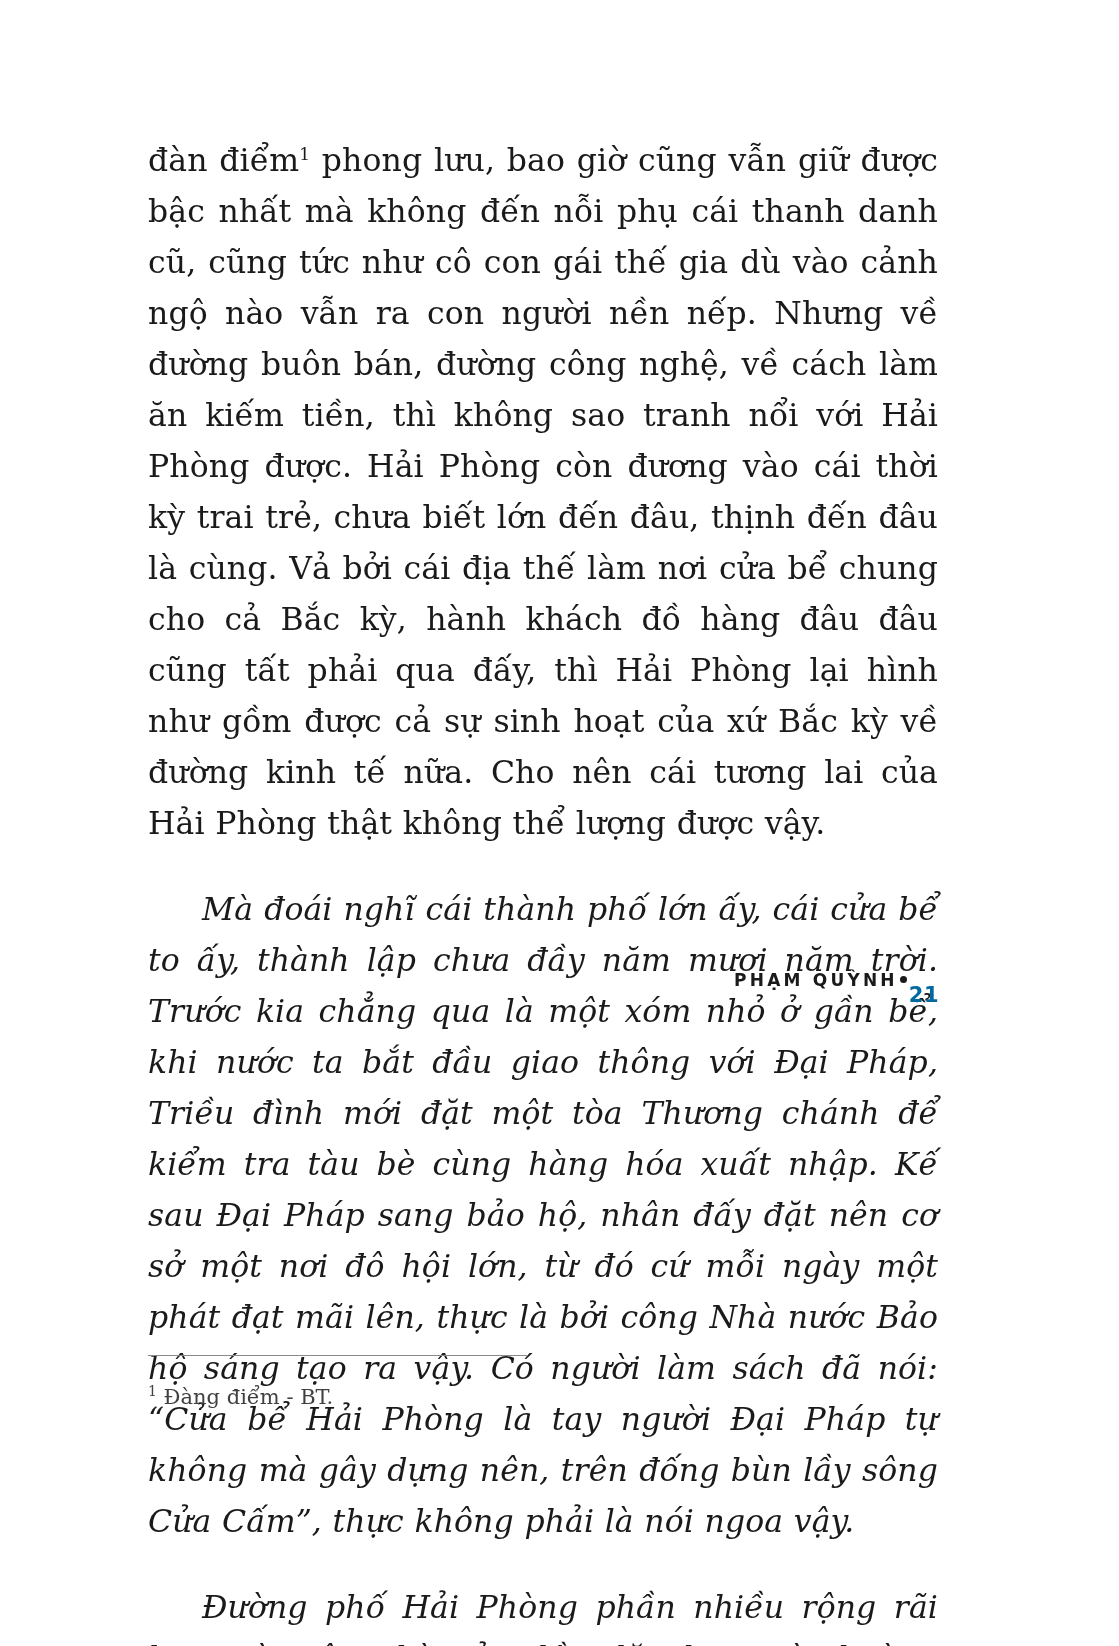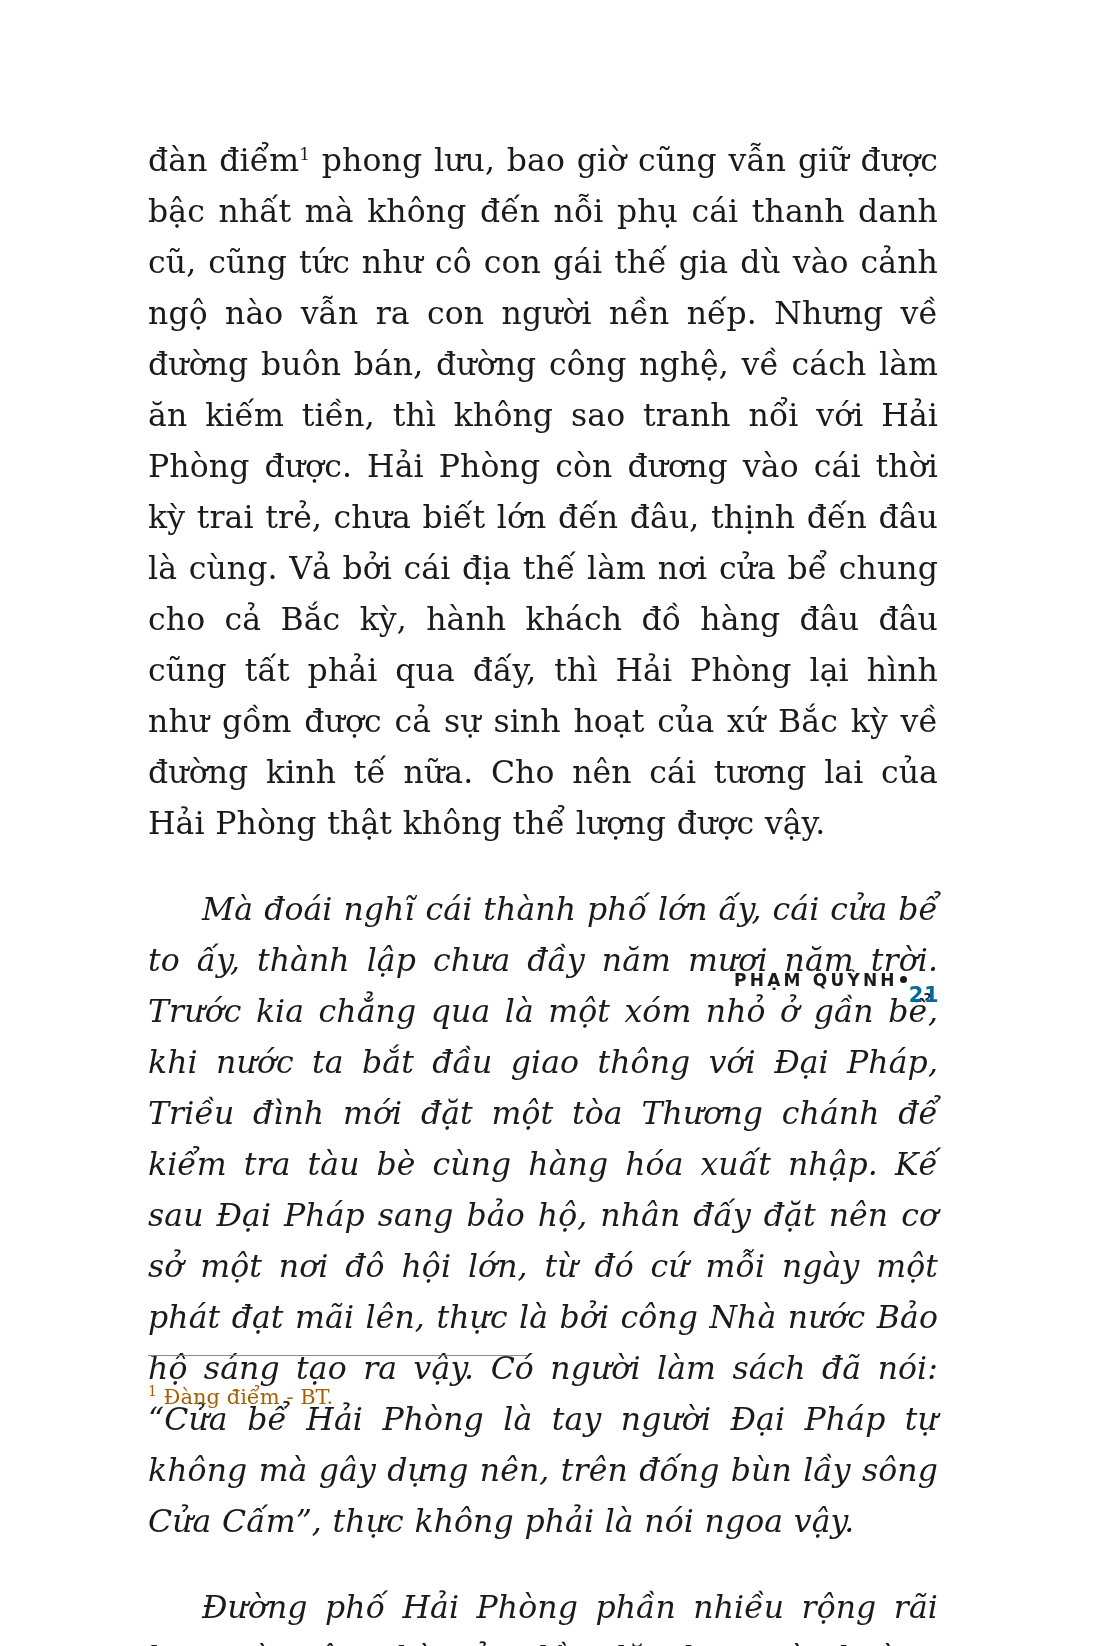--- a/index.html
+++ b/index.html
@@ -58,21 +58,21 @@
   }
   .footnote-rule {
     width: 380px;
     height: 1px;
     background: #8a8a8a;
     margin: 0 0 26px 0;
   }
   .footnote-text {
     font-size: 21px;
     line-height: 30px;
-    color: #a16207;
+    color: #404040;
   }
   .footnote-text sup {
     font-size: 14px;
     vertical-align: super;
     line-height: 0;
   }
   .page-footer {
     position: absolute;
     right: 180px;
     bottom: 165px;

